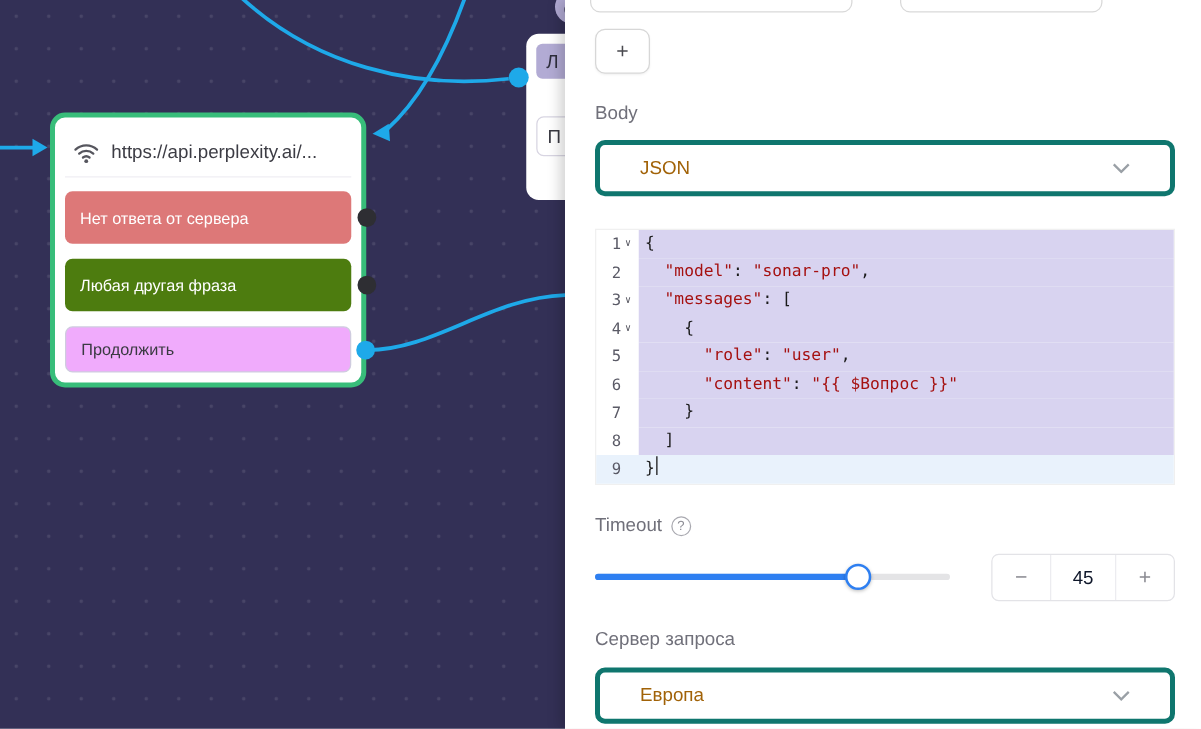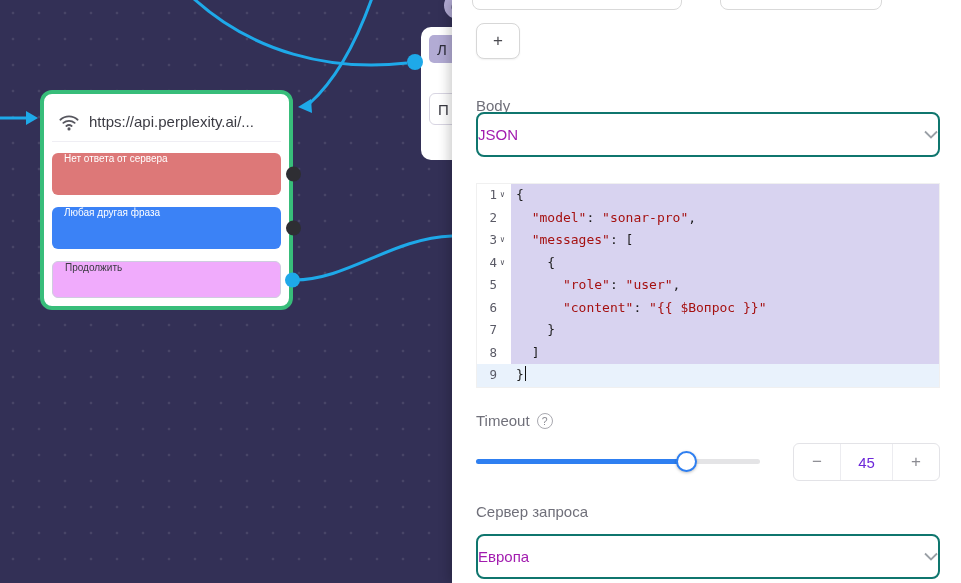--- a/index.html
+++ b/index.html
@@ -31,25 +31,25 @@
   }
   .node-header {
     display: flex; align-items: center; gap: 9px; height: 40px; padding: 0 6px;
     border-bottom: 1px solid #efeef4; margin-bottom: 11px;
   }
   .node-title {
     font-size: 15px; color: #3c3c44; white-space: nowrap; overflow: hidden;
   }
   .node-row {
     position: relative; height: 42px; border-radius: 6px;
-    display: flex; align-items: flex-start; padding: 0 12px;
-    font-size: 10px; margin-bottom: 12px;
+    display: flex; align-items: center; padding: 0 12px;
+    font-size: 13px; margin-bottom: 12px;
   }
   .row-error { background: #dd7878; color: #fff; }
-  .row-other { background: #3b82f6; color: #fff; }
+  .row-other { background: #4d7c0f; color: #fff; }
   .row-continue { background: #f0abfc; border: 1px solid #cfccdf; color: #3a3a42; height: 37px; margin-bottom: 0; }
   .port {
     position: absolute; right: -20px; top: 50%; transform: translateY(-50%);
     width: 15px; height: 15px; border-radius: 50%;
   }
   .port-dark { background: #2e2e33; }
   .port-blue { background: #1ea9e9; }
 
   .partial-node {
     position: absolute; left: 421px; top: 27px; width: 60px; height: 133px;
@@ -85,34 +85,34 @@
   .add-header-btn {
     position: absolute; left: 24px; top: 23px; height: 36px;
     display: inline-flex; align-items: center; gap: 10px; padding: 0 16px;
     background: #fff; border: 1px solid #d7d7d7; border-radius: 8px;
     font-size: 15px; color: #3f3f46; box-shadow: 0 1px 2px rgba(0,0,0,0.06);
     cursor: pointer;
   }
   .plus-icon { font-size: 17px; color: #4a4a50; }
 
   .field-label { position: absolute; left: 24px; font-size: 15px; color: #70707a; }
-  .lbl-body { top: 97px; }
+  .lbl-body { top: 82px; }
   .lbl-timeout { top: 412px; display: flex; align-items: center; gap: 7px; }
   .lbl-server { top: 503px; }
   .help-icon {
     width: 16px; height: 16px; border-radius: 50%; border: 1.5px solid #a9a9b0;
     color: #8c8c94; font-size: 10.5px;
     display: flex; align-items: center; justify-content: center;
   }
 
   .select {
     position: absolute; left: 24px; width: 464px; height: 45px;
-    border: 2px solid #0f766e; border-radius: 8px; background: #fff;
+    border: 4px solid #0f766e; border-radius: 8px; background: #fff;
     display: flex; align-items: center; justify-content: space-between;
-    padding: 0 0; font-size: 15px; color: #a21caf; cursor: pointer;
+    padding: 0 32px; font-size: 15px; color: #a16207; cursor: pointer;
   }
   .select-body { top: 112px; }
   .select-server { top: 534px; gap: 14px; }
 
   
   .editor {
     position: absolute; left: 24px; top: 183px; width: 464px;
     border: 1px solid #f0f0f0;
     font-family: "DejaVu Sans Mono", monospace; font-size: 13px;
     background: #fff;
@@ -147,21 +147,21 @@
   .stepper {
     position: absolute; left: 341px; top: 443px; width: 147px; height: 38px;
     display: flex; border: 1px solid #e3e3e7; border-radius: 6px; background: #fff;
   }
   .step-btn {
     width: 47px; display: flex; align-items: center; justify-content: center;
     color: #8b8b92; font-size: 17px; cursor: pointer;
   }
   .step-btn.minus { border-right: 1px solid #ececf0; }
   .step-btn.plus { border-left: 1px solid #ececf0; }
-  .step-value { flex: 1; display: flex; align-items: center; justify-content: center; font-size: 15px; color: #6d28d9; }
+  .step-value { flex: 1; display: flex; align-items: center; justify-content: center; font-size: 15px; color: #0f172a; }
 </style>
 </head>
 <body>
 
 <div class="stage">
 
   <div class="canvas">
 
     <div class="partial-node">
       <div class="pn-header">

